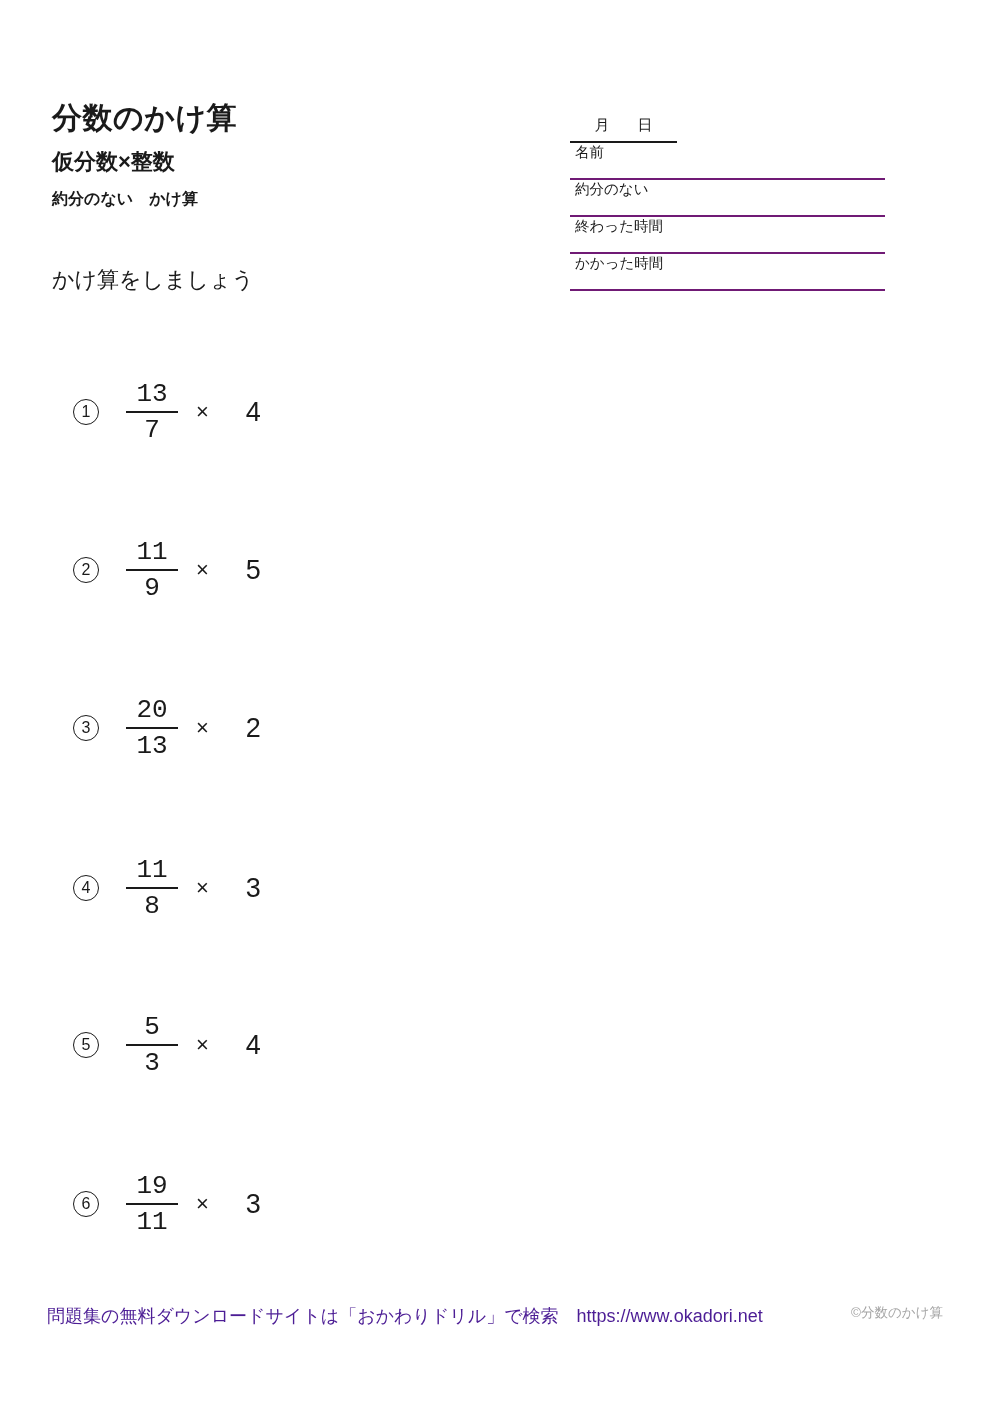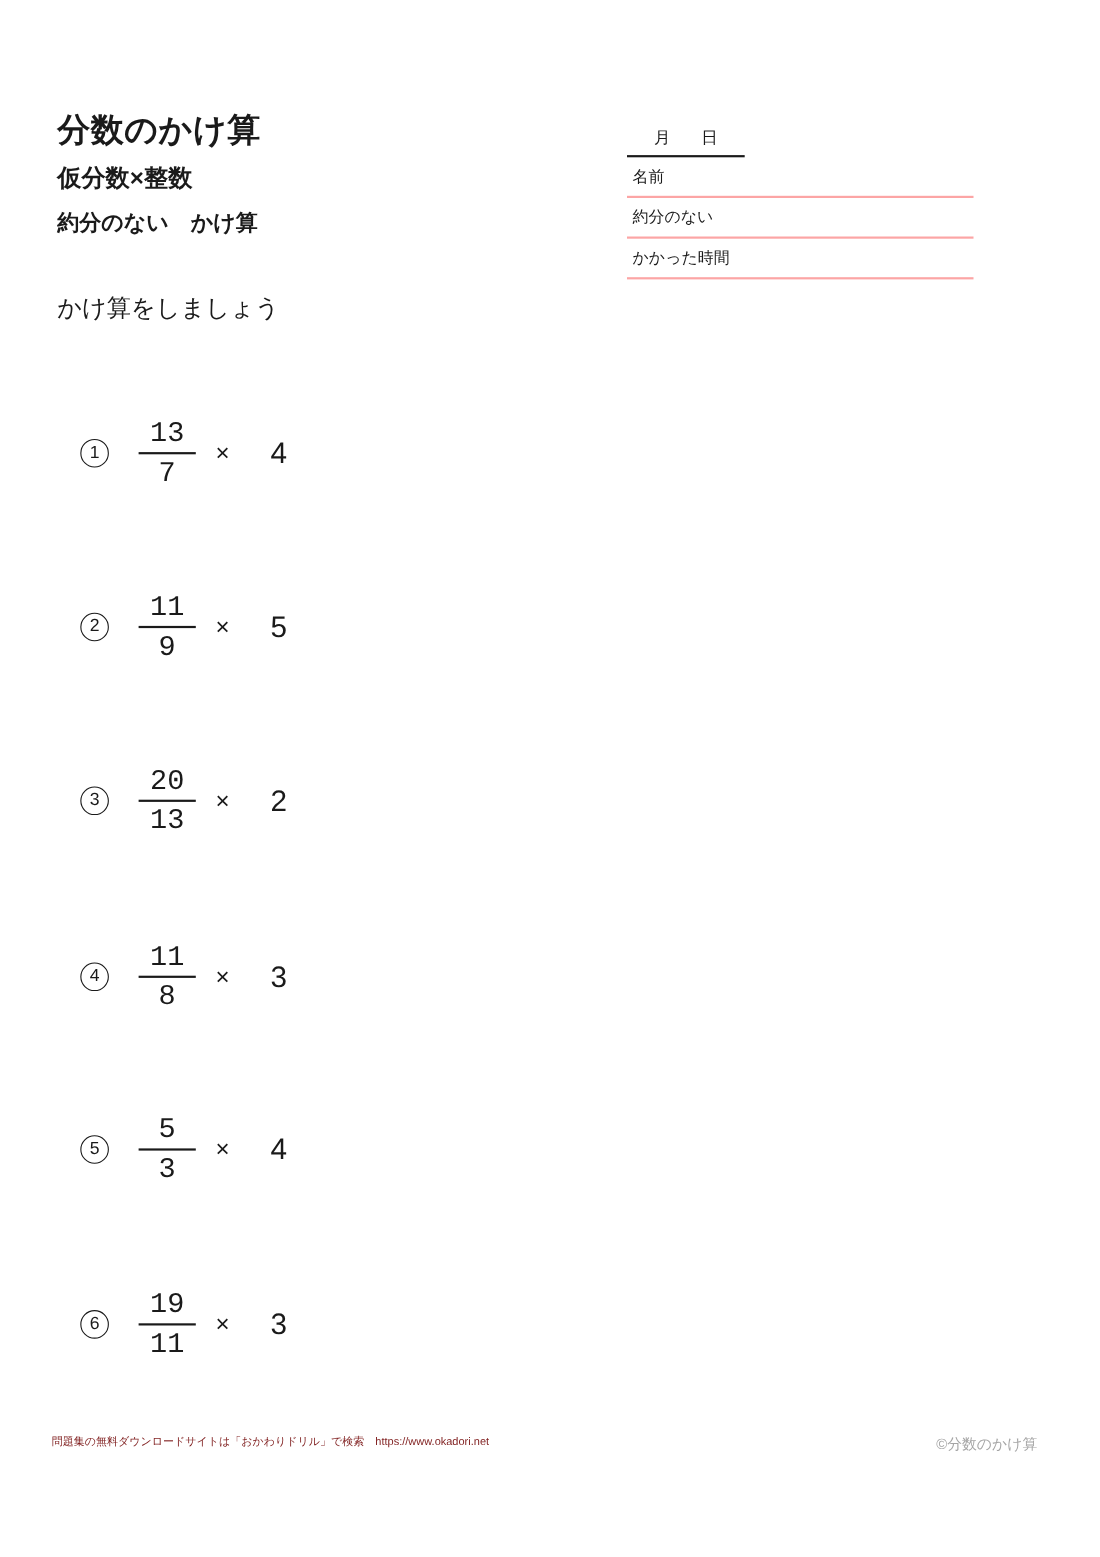--- a/index.html
+++ b/index.html
@@ -16,41 +16,41 @@
   .title {
     position:absolute; left:52px; top:98px;
     font-size:30px; font-weight:bold; letter-spacing:0.5px;
   }
   .subtitle1 {
     position:absolute; left:52px; top:147px;
     font-size:22px; font-weight:bold;
   }
   .subtitle2 {
     position:absolute; left:52px; top:189px;
-    font-size:20px; font-weight:bold;
+    font-size:16px; font-weight:bold;
   }
   .instruction {
     position:absolute; left:52px; top:265px;
     font-size:22px; font-weight:normal;
   }
 
   
   .info-form {
     position:absolute; left:570px; top:110px; width:315px;
   }
   .date-row {
     width:107px; height:33px;
     border-bottom:2px solid #1a1a1a;
     display:flex; align-items:center; justify-content:center;
     gap:28px; font-size:15px;
   }
   .form-row {
     height:37px;
-    border-bottom:2px solid #fca5a5;
-    display:flex; align-items:center;
+    border-bottom:2px solid #701a75;
+    display:flex; align-items:flex-start;
     padding-left:5px; font-size:14.5px;font-family:Liberation Serif, serif;
   }
 
   
   .problem {
     position:absolute; left:73px;
     height:64px;
     display:flex; align-items:center;
   }
   .p-circle {
@@ -75,21 +75,21 @@
     font-size:22px; color:#1a1a1a;
   }
   .mult {
     margin-left:37px;
     font-size:27px;
   }
 
   
   .footer-left {
     position:absolute; left:47px; top:1304px;
-    font-size:10px; color:#7f1d1d;
+    font-size:18px; color:#4c1d95;
   }
   .footer-right {
     position:absolute; right:57px; top:1304px;
     font-size:13.5px; color:#a5a5a5;
   }
 </style>
 </head>
 <body>
 
 <div class="page">
@@ -104,20 +104,23 @@
       <span>月</span>
       <span>日</span>
     </div>
     <div class="form-row">
       <span>名前</span>
     </div>
     <div class="form-row">
       <span>約分のない</span>
     </div>
     <div class="form-row">
+      <span>終わった時間</span>
+    </div>
+    <div class="form-row">
       <span>かかった時間</span>
     </div>
   </div>
 
   <div class="problem" style="top:380px">
     <span class="p-circle">
         <span>1</span>
       </span>
     <span class="fraction">
       <span>13</span>

